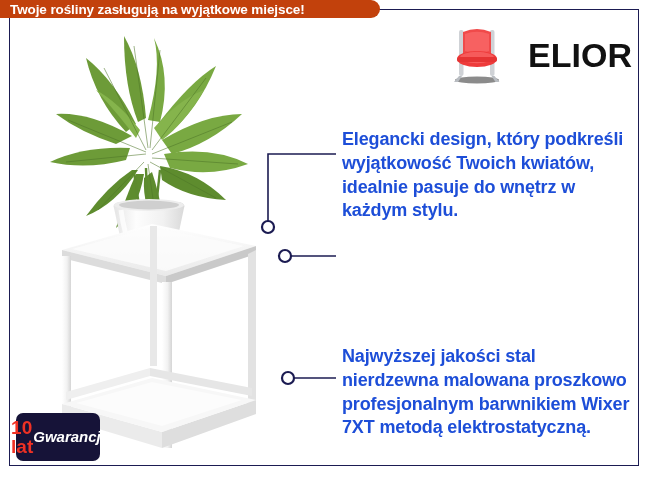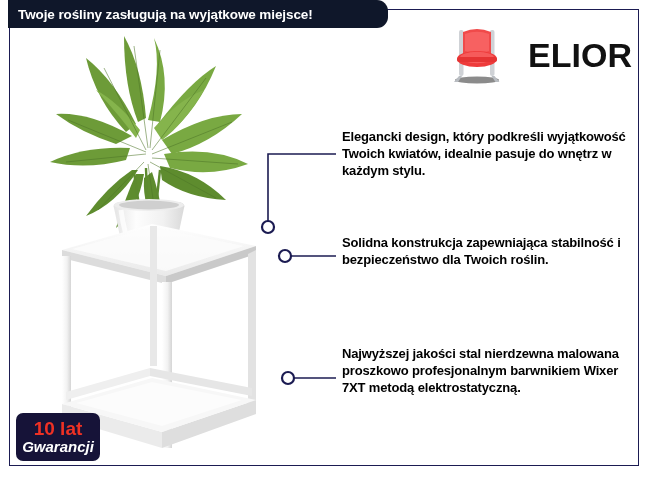--- a/index.html
+++ b/index.html
@@ -18,23 +18,23 @@
     position:absolute;
     left:9px;top:9px;
     width:630px;height:457px;
     border:1.5px solid #1b1b52;
     box-sizing:border-box;
     pointer-events:none;
   }
   
   .banner{
     position:absolute;
-    left:8px;top:0px;
-    width:380px;height:28px;
-    background:#0f172a;
+    left:0px;top:0px;
+    width:380px;height:18px;
+    background:#c2410c;
     border-radius:0 11px 11px 0;
     display:flex;align-items:center;
     padding-left:10px;
     box-sizing:border-box;
     z-index:20;
   }
   .banner-text{
     color:#ffffff;
     font-size:13.5px;
     font-weight:bold;
@@ -62,37 +62,37 @@
     width:300px;height:430px;
   }
   .product svg{display:block;width:100%;height:100%;}
   
   .callouts{
     position:absolute;left:0;top:0;width:650px;height:477px;
     pointer-events:none;z-index:10;
   }
   .feature{
     position:absolute;
-    color:#000000;
-    font-size:13px;
+    color:#1d4ed8;
+    font-size:18px;
     font-weight:bold;
     line-height:1.32;
     letter-spacing:-0.15px;
   }
   #feature-0{left:342px;top:128px;width:290px;}
   #feature-1{left:342px;top:234px;width:290px;}
   #feature-2{left:342px;top:345px;width:290px;}
   
   .warranty{
     position:absolute;
     left:16px;bottom:16px;
     width:84px;height:48px;
     background:#161338;
     border-radius:7px;
-    display:flex;flex-direction:column;
+    display:flex;flex-direction:row;
     align-items:center;justify-content:center;
     z-index:30;
   }
   .warranty-top{
     color:#ef3124;font-size:19px;font-weight:bold;line-height:1;
   }
   .warranty-bottom{
     color:#ffffff;font-size:15px;font-weight:bold;line-height:1.15;font-style:italic;
   }
   
@@ -259,21 +259,20 @@
     <circle cx="268" cy="227" r="6" fill="#ffffff" stroke="#1b1b52" stroke-width="2.2"></circle>
 
     <path d="M285 256 L336 256" stroke="#1b1b52" stroke-width="1.6" fill="none"></path>
     <circle cx="285" cy="256" r="6" fill="#ffffff" stroke="#1b1b52" stroke-width="2.2"></circle>
 
     <path d="M288 378 L336 378" stroke="#1b1b52" stroke-width="1.6" fill="none"></path>
     <circle cx="288" cy="378" r="6" fill="#ffffff" stroke="#1b1b52" stroke-width="2.2"></circle>
   </svg>
 
   <div class="feature" id="feature-0">Elegancki design, który podkreśli wyjątkowość Twoich kwiatów, idealnie pasuje do wnętrz w każdym stylu.</div>
-  <div class="feature" id="feature-1">Solidna konstrukcja zapewniająca stabilność i bezpieczeństwo dla Twoich roślin.</div>
   <div class="feature" id="feature-2">Najwyższej jakości stal nierdzewna malowana proszkowo profesjonalnym barwnikiem Wixer 7XT metodą elektrostatyczną.</div>
 
   <div class="warranty">
     <span class="warranty-top">10 lat</span>
     <span class="warranty-bottom">Gwarancji</span>
   </div>
 
 
 </div>
 

